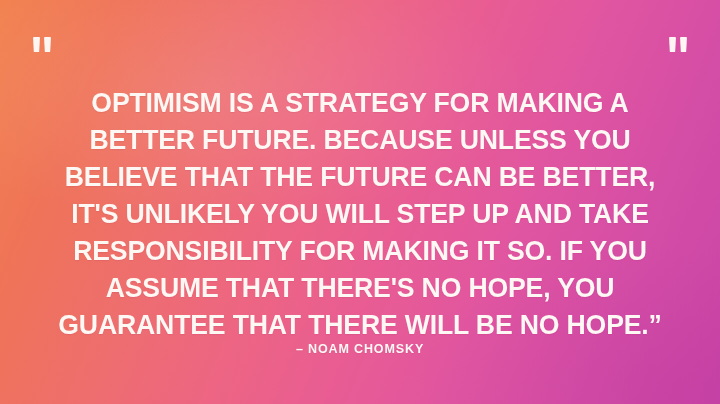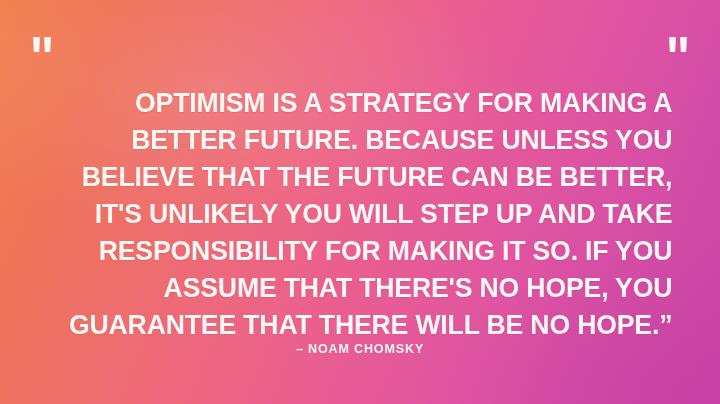--- a/index.html
+++ b/index.html
@@ -60,21 +60,21 @@
 
   #quote-mark-open  { left: 33px;  top: 37px; }
   #quote-mark-close { right: 33px; top: 37px; }
 
   #quote-body {
     position: absolute;
     left: 0;
     right: 0;
     top: 84px;
     z-index: 2;
-    text-align: right;
+    text-align: center;
     padding: 0 26px;
   }
 
   .quote-line {
     display: block;
     font-family: "Liberation Sans", sans-serif;
     font-weight: bold;
     font-size: 28.5px;
     line-height: 37px;
     letter-spacing: -0.2px;

